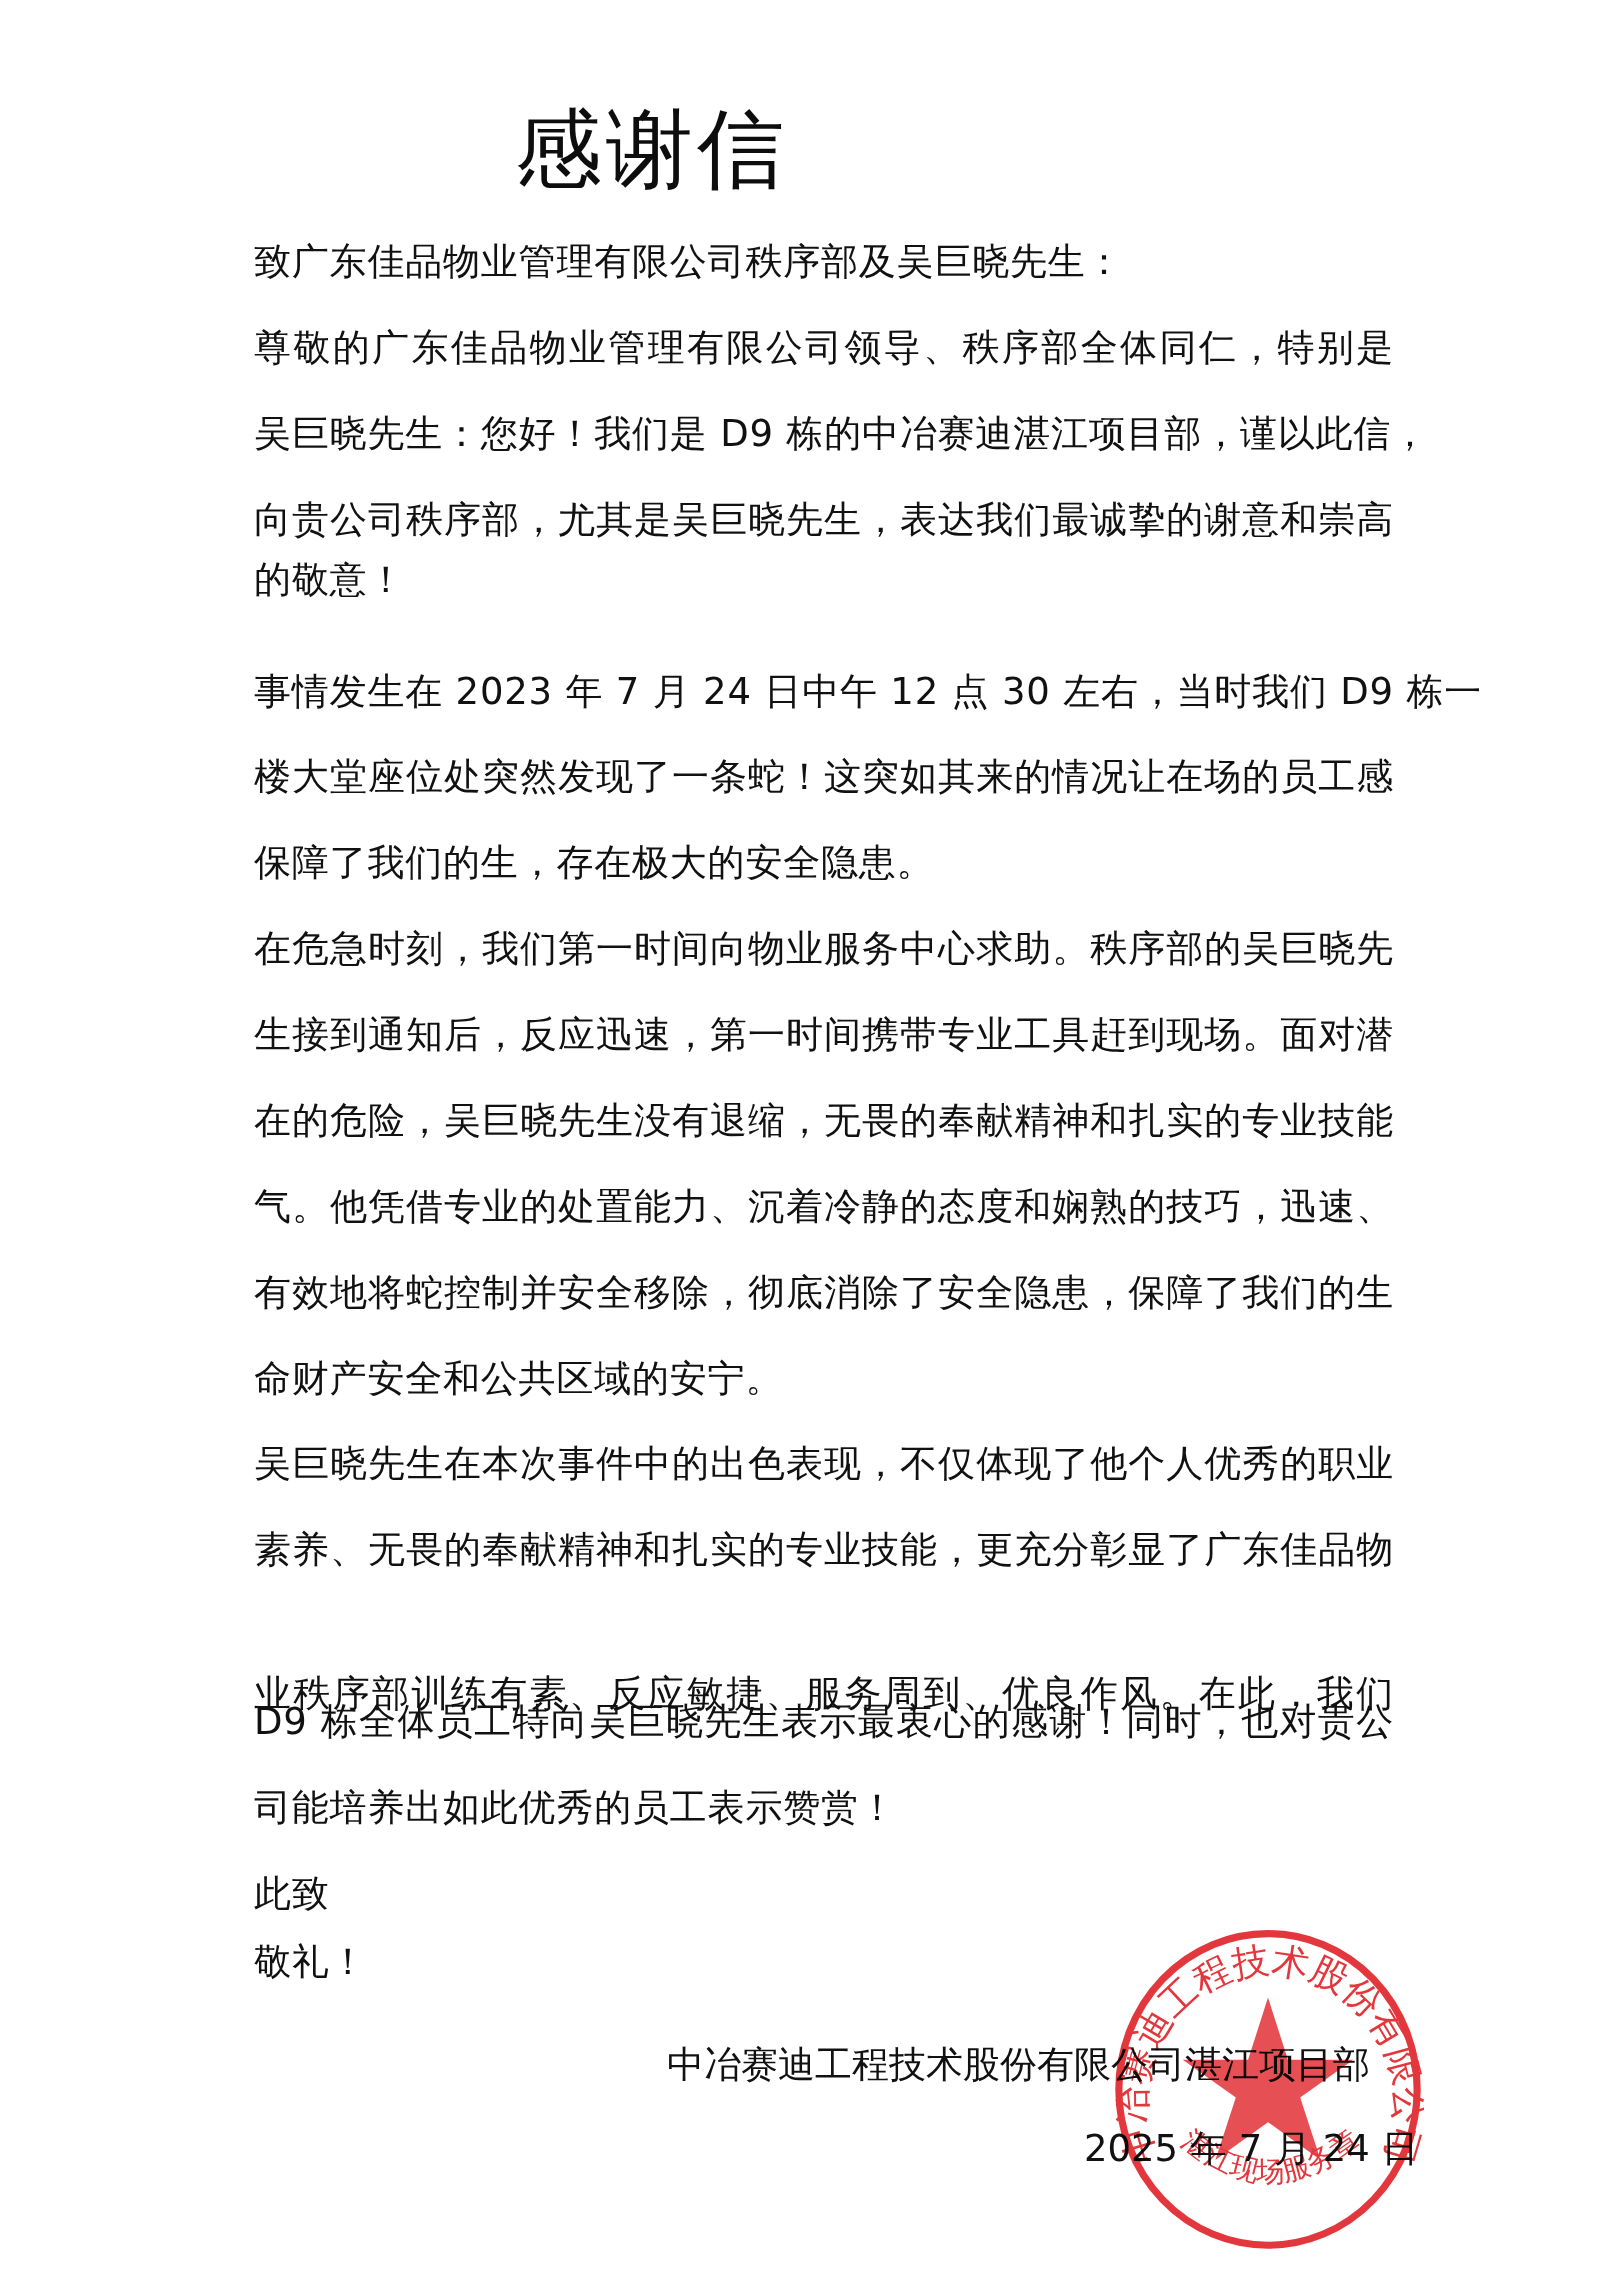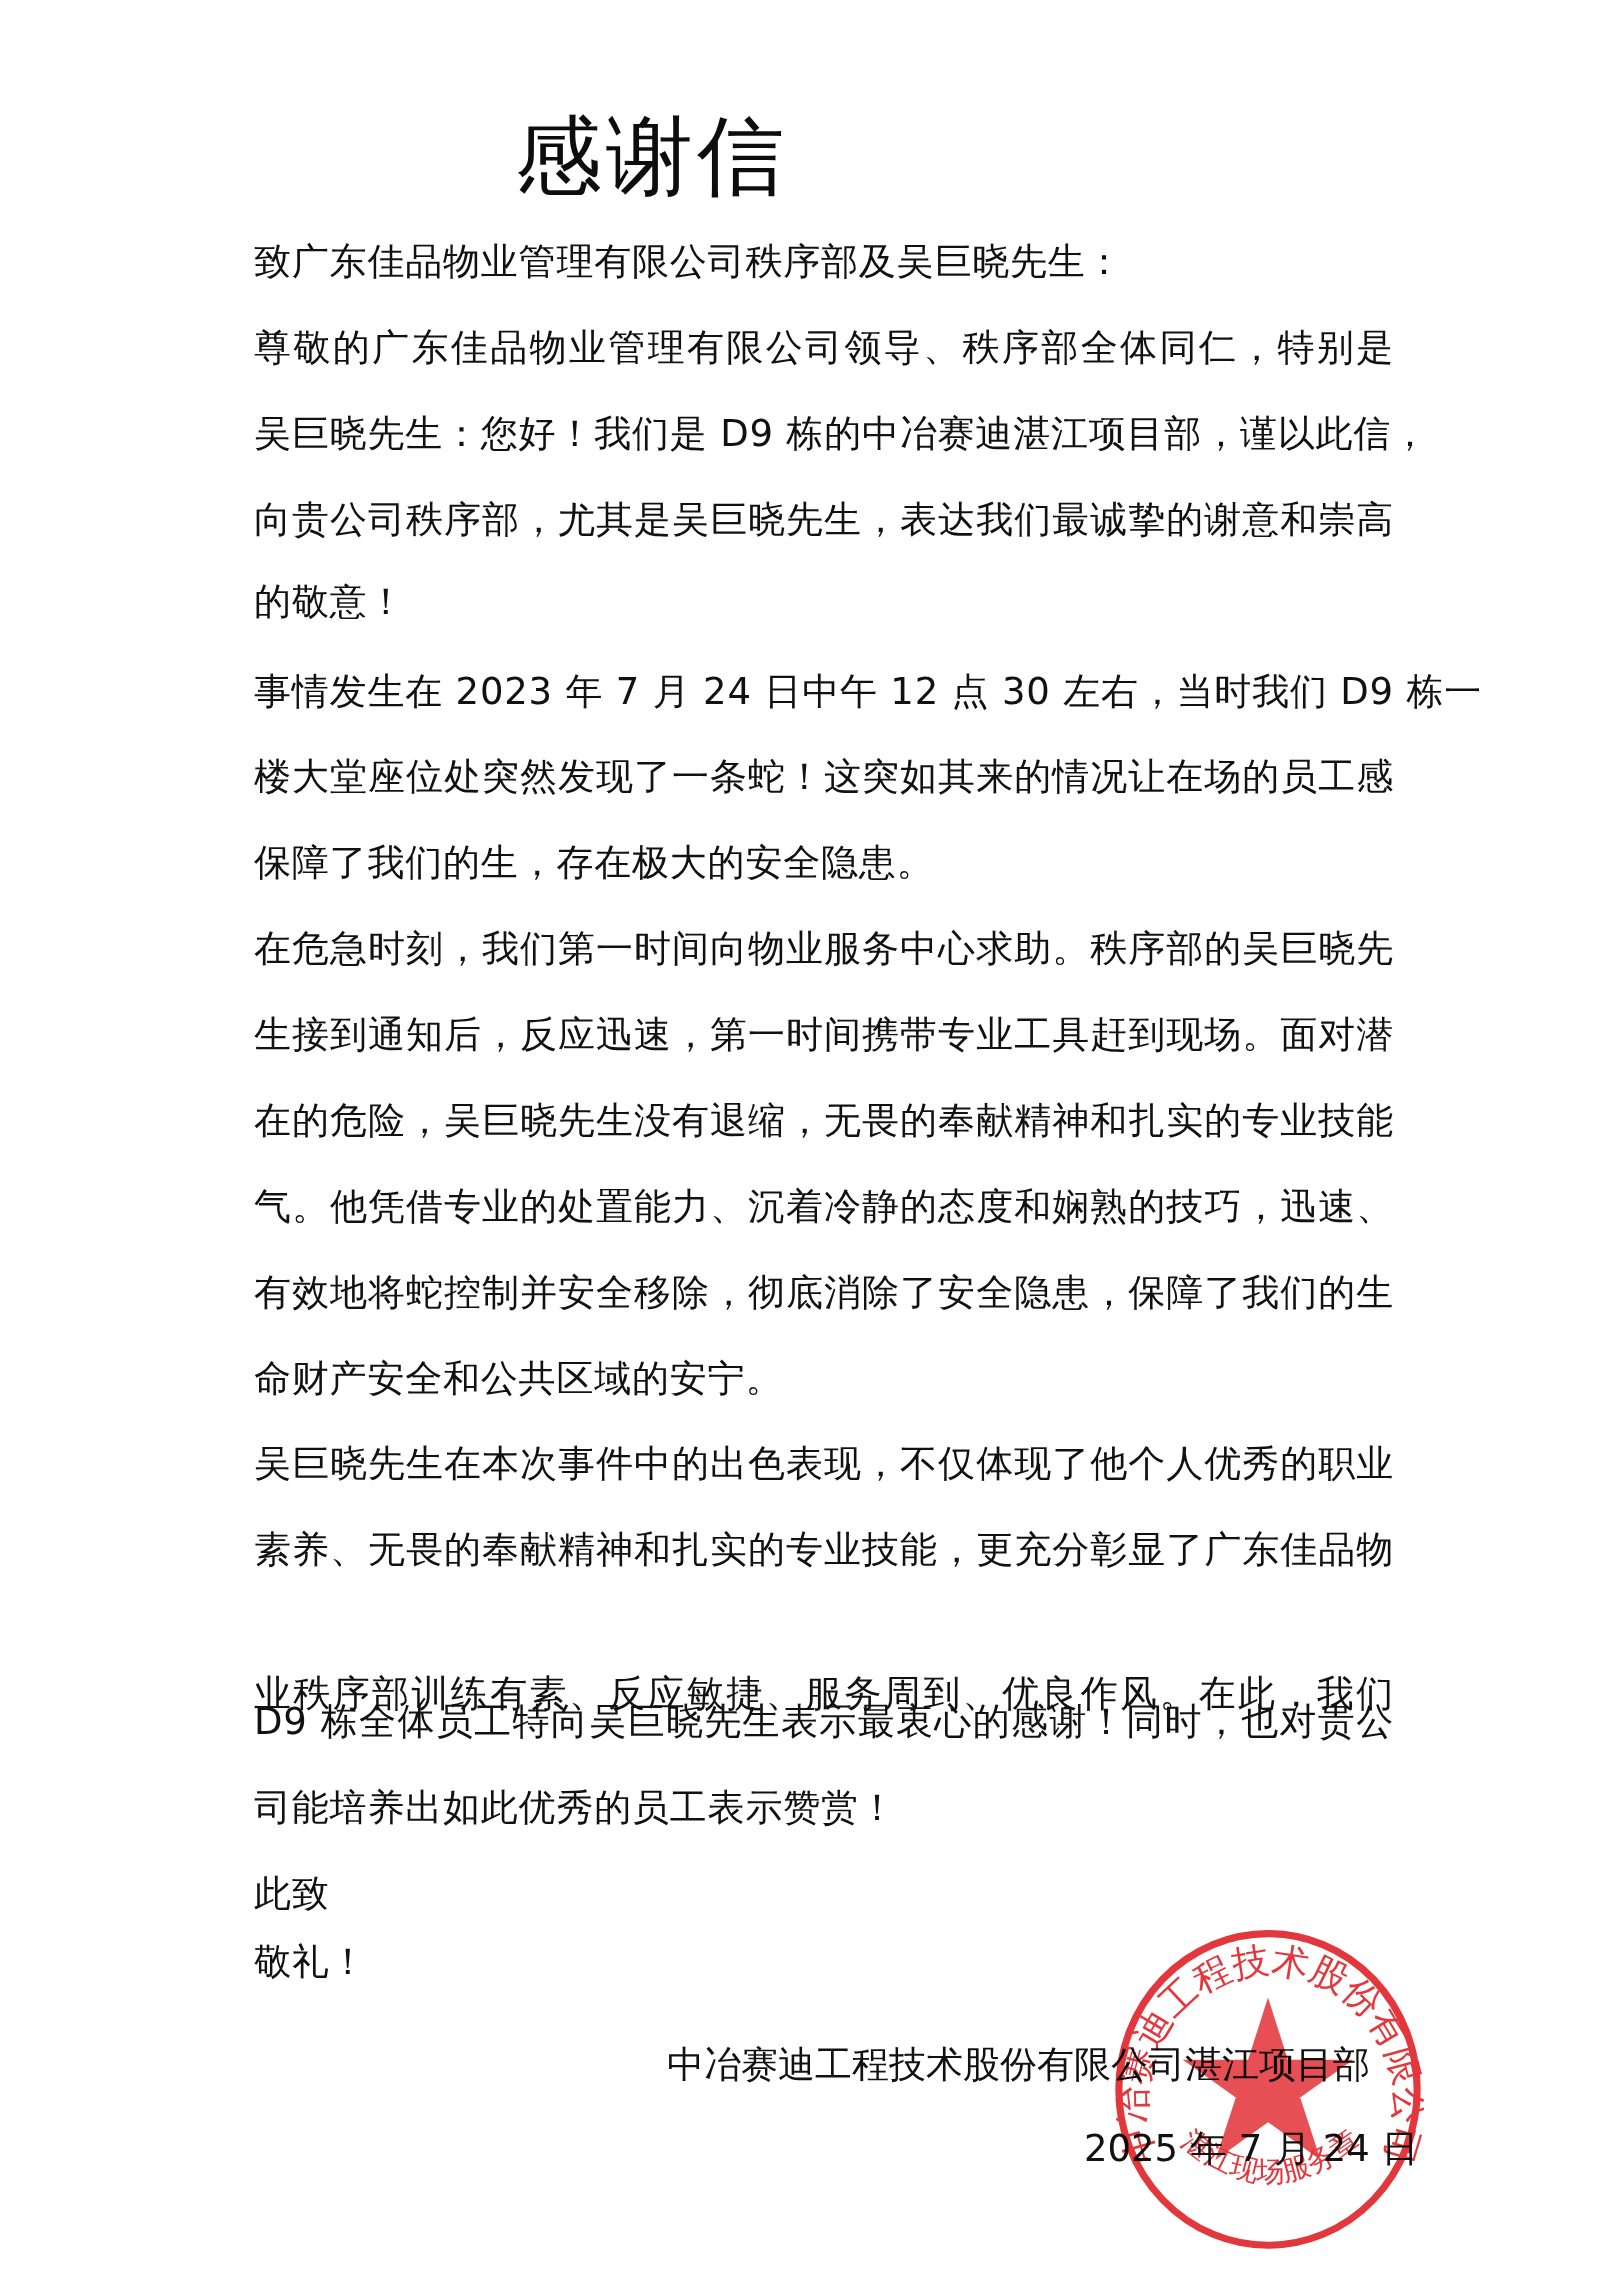--- a/index.html
+++ b/index.html
@@ -4,21 +4,21 @@
 <style>
   html, body { margin: 0; padding: 0; background: #ffffff; }
   body {
     width: 1622px; height: 2295px; position: relative; overflow: hidden;
     font-family: "DejaVu Sans", "Liberation Sans", sans-serif;
     color: #111111;
   }
   .title {
     position: absolute; left: 0; width: 1303px; top: 105px;
     text-align: center;
-    font-family: Liberation Sans, sans-serif;
+    font-family: Liberation Mono, monospace;
     font-size: 87px; letter-spacing: 4.1px; line-height: 102px;
     color: #0d0d0d;
   }
   .line {
     position: absolute; left: 254px; width: 1140px;
     font-size: 37px; line-height: 46px; white-space: nowrap;
     letter-spacing: 0.8px;
   }
   .just { text-align: justify; text-align-last: justify; }
   .sign {
@@ -35,21 +35,21 @@
 
 <div>
 
   <div class="title">感谢信</div>
 
   <div class="line" style="top:239px;">致广东佳品物业管理有限公司秩序部及吴巨晓先生：</div>
 
   <div class="line just" style="top:325px;">  尊敬的广东佳品物业管理有限公司领导、秩序部全体同仁，特别是</div>
   <div class="line just" style="top:411px;">吴巨晓先生：您好！我们是 D9 栋的中冶赛迪湛江项目部，谨以此信，</div>
   <div class="line just" style="top:497px;">向贵公司秩序部，尤其是吴巨晓先生，表达我们最诚挚的谢意和崇高</div>
-  <div class="line" style="top:579px;">的敬意！</div>
+  <div class="line" style="top:557px;">的敬意！</div>
 
   <div class="line just" style="top:669px;">事情发生在 2023 年 7 月 24 日中午 12 点 30  左右，当时我们 D9 栋一</div>
   <div class="line just" style="top:754px;">楼大堂座位处突然发现了一条蛇！这突如其来的情况让在场的员工感</div>
   <div class="line" style="top:840px;">保障了我们的生，存在极大的安全隐患。</div>
 
   <div class="line just" style="top:926px;">在危急时刻，我们第一时间向物业服务中心求助。秩序部的吴巨晓先</div>
   <div class="line just" style="top:1012px;">生接到通知后，反应迅速，第一时间携带专业工具赶到现场。面对潜</div>
   <div class="line just" style="top:1098px;">在的危险，吴巨晓先生没有退缩，无畏的奉献精神和扎实的专业技能</div>
   <div class="line just" style="top:1184px;">气。他凭借专业的处置能力、沉着冷静的态度和娴熟的技巧，迅速、</div>
   <div class="line just" style="top:1270px;">有效地将蛇控制并安全移除，彻底消除了安全隐患，保障了我们的生</div>

